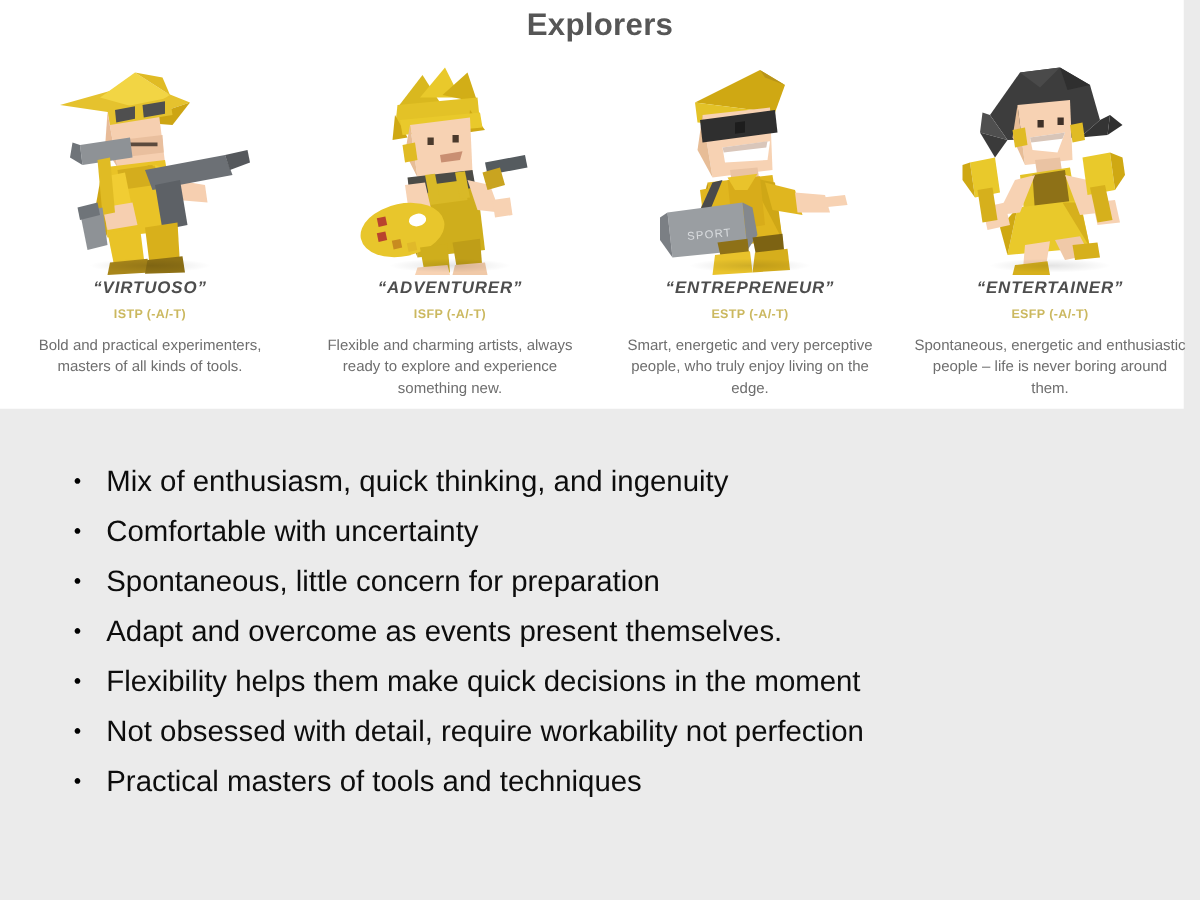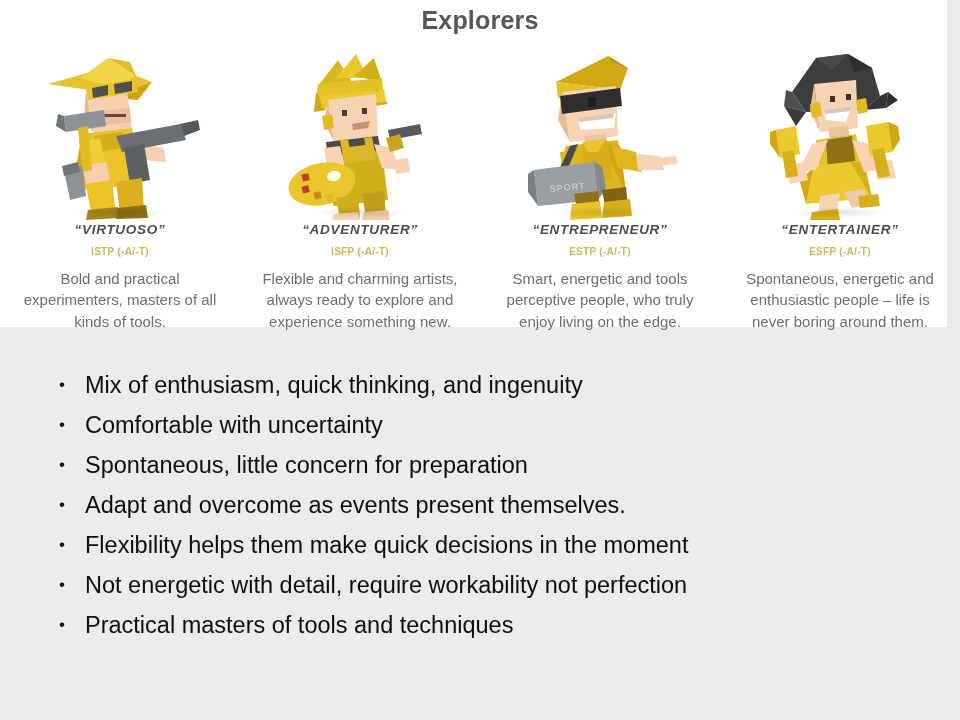--- a/index.html
+++ b/index.html
@@ -70,21 +70,21 @@
 
   .type-code {
     font-size: 10px;
     font-weight: 700;
     color: #cbb85f;
     letter-spacing: 0.3px;
     margin-top: 9px;
   }
 
   .type-desc {
-    font-size: 15px;
+    font-size: 12px;
     line-height: 1.42;
     color: #6e6e6e;
     text-align: center;
     margin-top: 11px;
     width: 218px;
   }
 
   
   .bullet-list {
     position: absolute;
@@ -292,21 +292,21 @@
 
           <polygon points="74,146 98,143 100,162 78,164" fill="#8e7117"></polygon>
           <polygon points="102,142 126,139 128,160 106,162" fill="#7d6313"></polygon>
 
           <polygon points="72,156 100,153 102,170 70,172" fill="#e9c32b"></polygon>
           <polygon points="104,154 130,151 132,168 102,170" fill="#d6ae1c"></polygon>
         </svg>
       </div>
       <div class="type-name">“ENTREPRENEUR”</div>
       <div class="type-code">ESTP (-A/-T)</div>
-      <div class="type-desc">Smart, energetic and tools perceptive people, who truly enjoy living on the edge.</div>
+      <div class="type-desc">Smart, energetic and very perceptive people, who truly enjoy living on the edge.</div>
     </div>
 
     <div class="type-card">
       <div class="figure-box">
         <div class="shadow-ellipse"></div>
         <svg width="200" height="172" viewBox="0 0 200 172">
 
           <polygon points="52,44 76,10 108,6 132,20 140,48 124,62 66,64" fill="#3d3d3d"></polygon>
           <polygon points="52,44 66,64 44,58 46,42" fill="#4f4f4f"></polygon>
           <polygon points="140,48 124,62 146,60 148,44" fill="#343434"></polygon>
@@ -387,21 +387,21 @@
     <span class="bullet-text">Adapt and overcome as events present themselves.</span>
   </div>
 
   <div class="bullet-item">
     <span class="bullet-dot">•</span>
     <span class="bullet-text">Flexibility helps them make quick decisions in the moment</span>
   </div>
 
   <div class="bullet-item">
     <span class="bullet-dot">•</span>
-    <span class="bullet-text">Not energetic with detail, require workability not perfection</span>
+    <span class="bullet-text">Not obsessed with detail, require workability not perfection</span>
   </div>
 
   <div class="bullet-item">
     <span class="bullet-dot">•</span>
     <span class="bullet-text">Practical masters of tools and techniques</span>
   </div>
 
 </div>
 
 </body></html>

